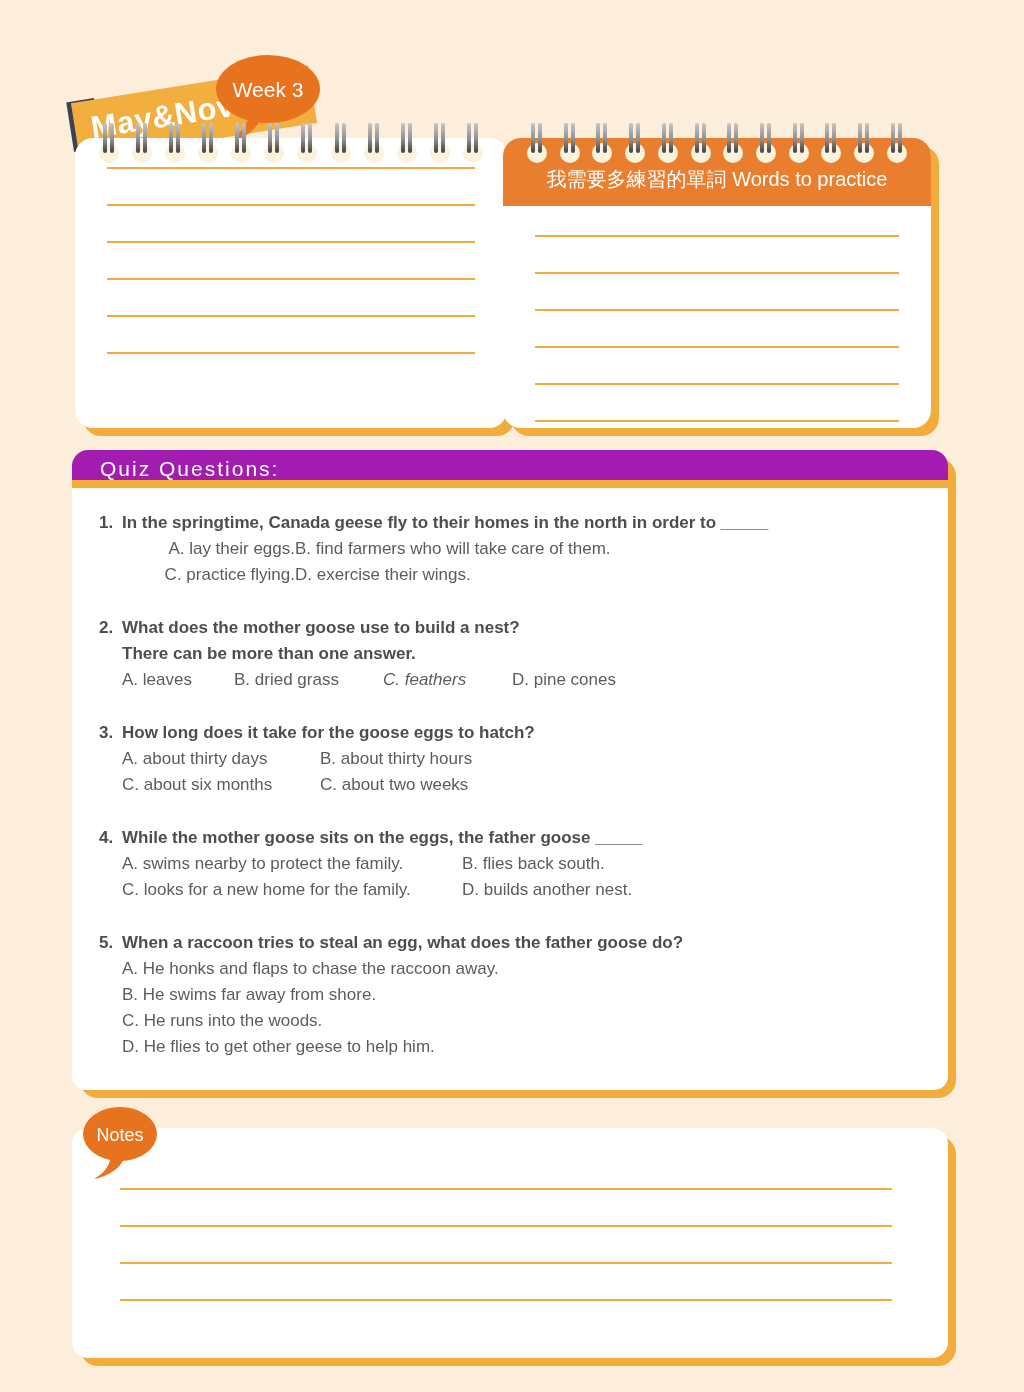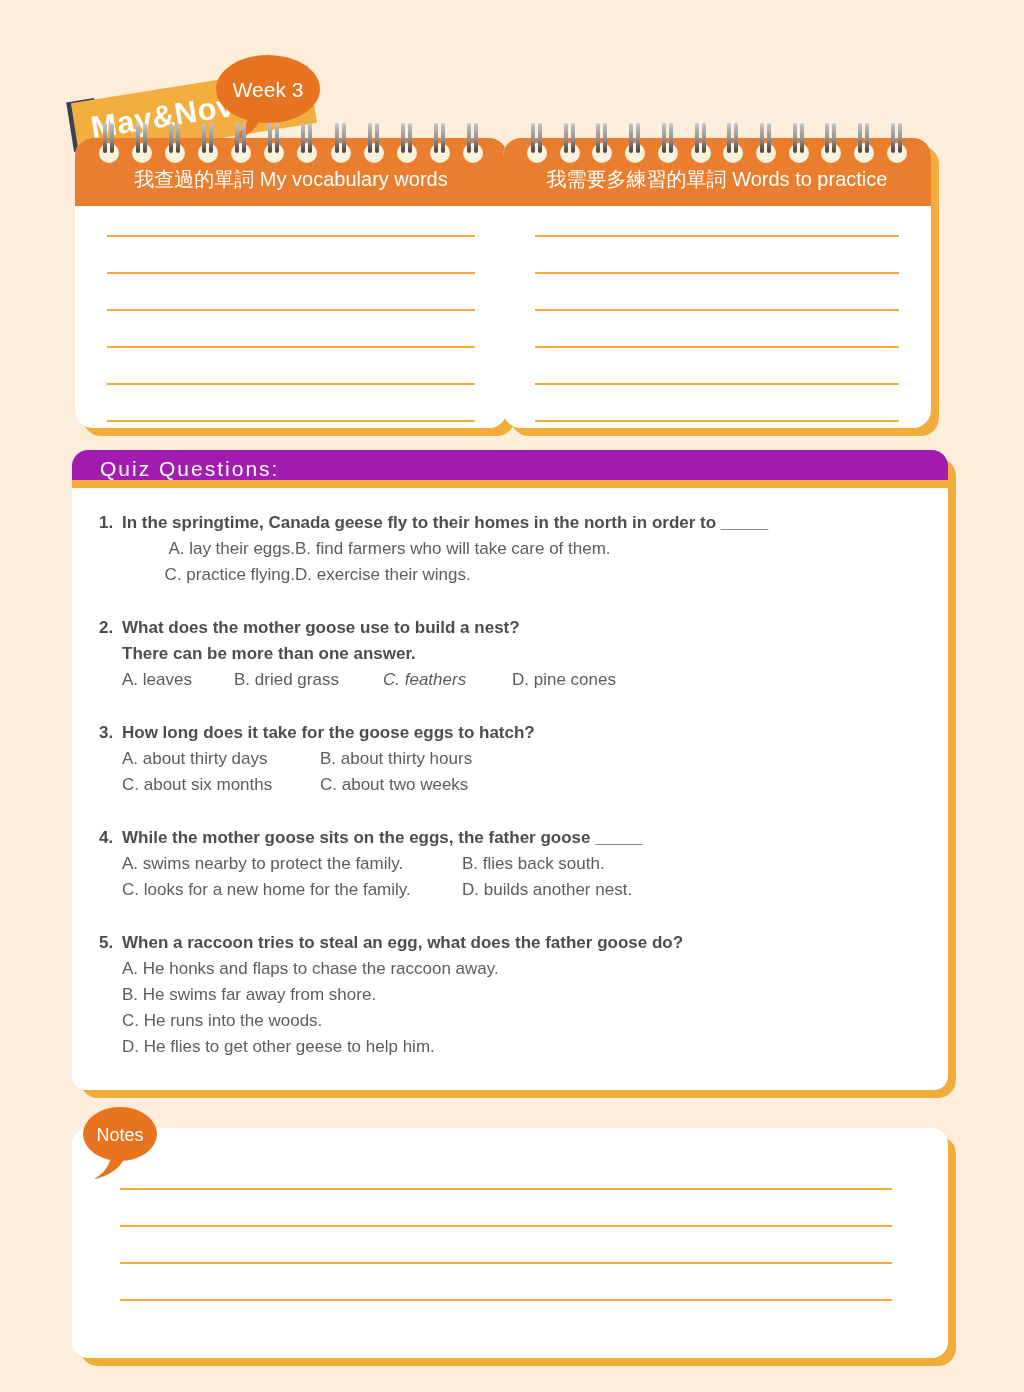--- a/index.html
+++ b/index.html
@@ -77,23 +77,20 @@
     <span>May&amp;Nov</span>
   </div>
   <svg class="week-bubble" width="112" height="98" viewBox="0 0 112 98">
     <ellipse cx="56" cy="37" rx="52" ry="34" fill="#E8731F"></ellipse>
     <path fill="#E8731F" d="M38 64 C 32 78, 22 88, 10 93 C 28 90, 43 79, 49 67 Z"></path>
     <text x="56" y="45" text-anchor="middle" font-size="21">Week 3</text>
   </svg>
 
   <section class="notebook nb-left">
     <div class="nb-card">
-      <div class="nb-header">
-        <span>我查過的單詞 My vocabulary words</span>
-      </div>
       <div class="nb-body">
           <div class="ruled-line"></div>
           <div class="ruled-line"></div>
           <div class="ruled-line"></div>
           <div class="ruled-line"></div>
           <div class="ruled-line"></div>
           <div class="ruled-line"></div>
         </div>
     </div>
     <div class="rings">

